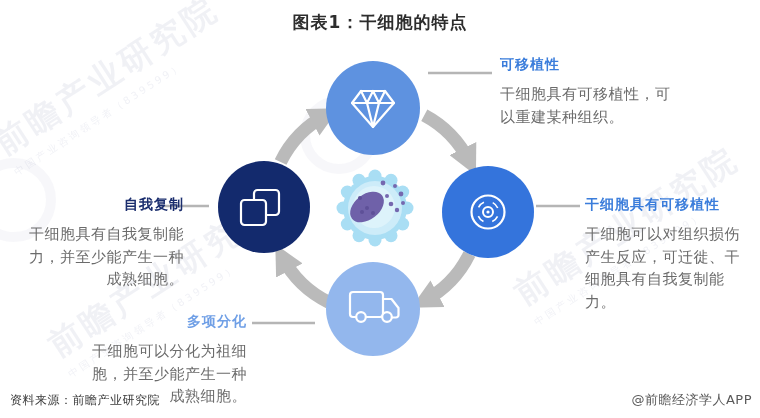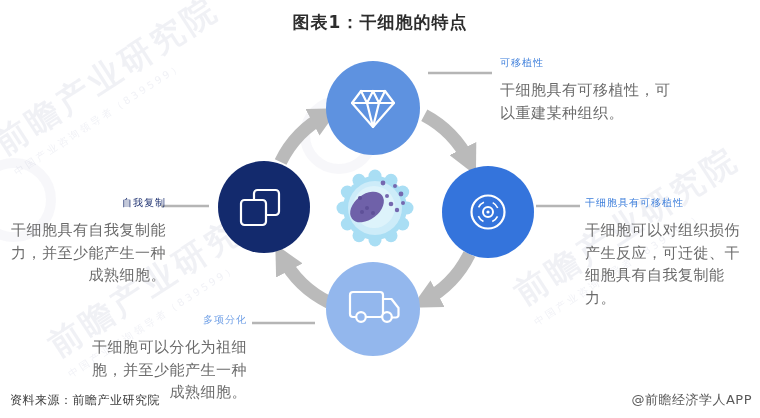--- a/index.html
+++ b/index.html
@@ -15,25 +15,25 @@
   .wm{position:absolute;color:#a6abc8;opacity:.16;transform:rotate(-33deg);
       transform-origin:left top;pointer-events:none;white-space:nowrap;}
   .wm .wm-big{font-size:33px;font-weight:700;letter-spacing:4px;}
   .wm .wm-small{font-size:10px;letter-spacing:3px;margin-top:2px;}
   .wm-ring{position:absolute;border:10px solid #aeb3cd;opacity:.10;border-radius:50%;
       pointer-events:none;}
   
   .diagram{position:absolute;left:0;top:0;}
   
   .node-label{position:absolute;}
-  .node-label .lbl{font-size:10px;font-weight:400;letter-spacing:1px;}
+  .node-label .lbl{font-size:14px;font-weight:700;letter-spacing:1px;}
   .node-label .desc{font-size:15px;color:#6b6b6b;line-height:1.5;margin-top:9px;letter-spacing:.5px;}
   .nl-top{left:500px;top:56px;width:178px;text-align:left;}
   .nl-right{left:585px;top:196px;width:170px;text-align:left;}
-  .nl-left{left:0;top:196px;width:166px;text-align:right;}
+  .nl-left{left:18px;top:196px;width:166px;text-align:right;}
   .nl-bottom{left:84px;top:313px;width:163px;text-align:right;}
   .c-blue{color:#3b7ddb;}
   .c-navy{color:#1b2e6e;}
   .c-lightblue{color:#6f9fe6;}
   
   .footer-source{position:absolute;left:10px;bottom:9px;font-size:12px;color:#3a3a3a;letter-spacing:.5px;}
   .footer-credit{position:absolute;right:8px;bottom:9px;font-size:13px;color:#595959;letter-spacing:.5px;}
 </style>
 </head>
 <body>

